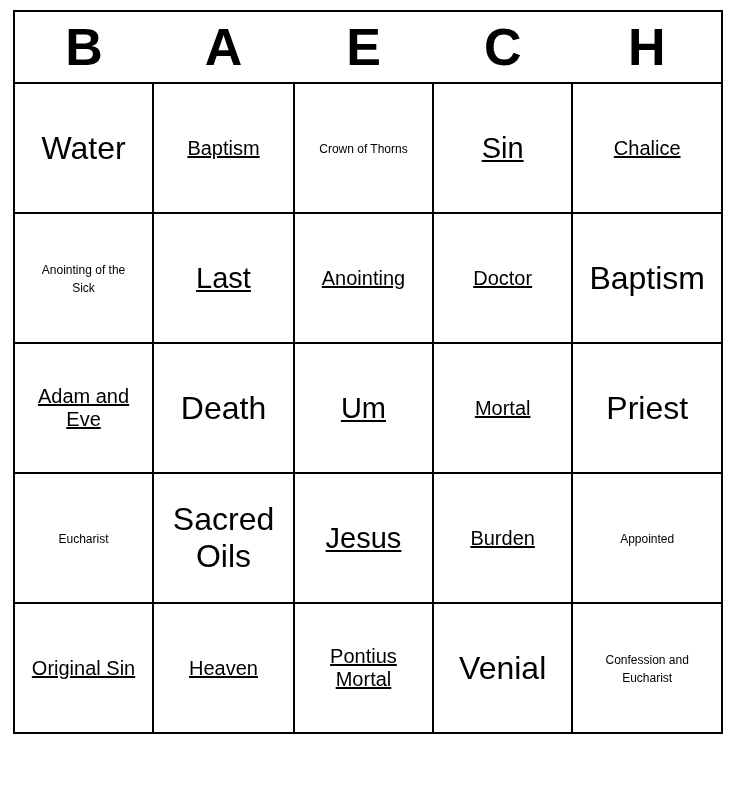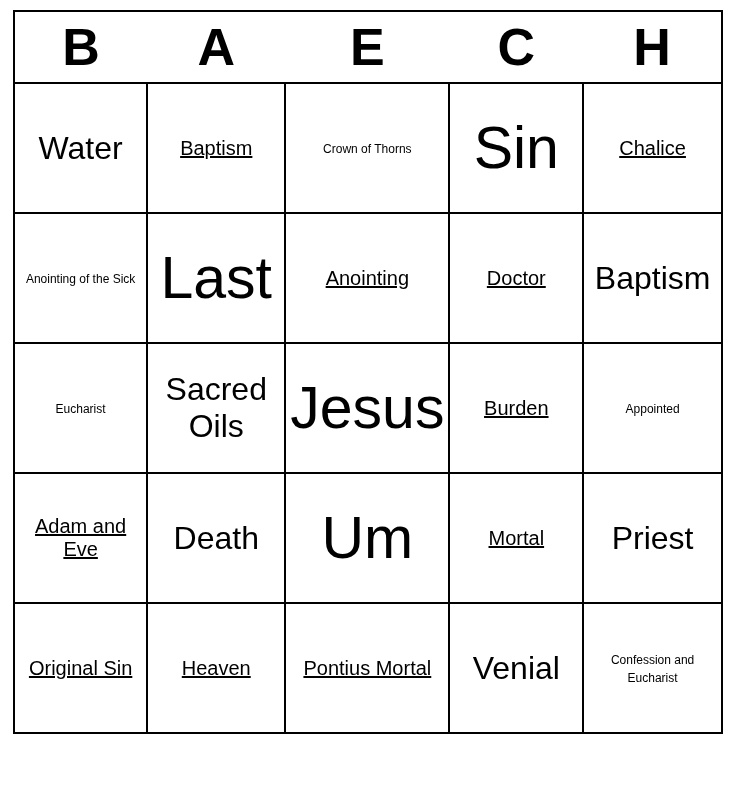--- a/index.html
+++ b/index.html
@@ -34,40 +34,41 @@
     .grid {
       width: 100%;
       border-collapse: collapse;
       border: 2px solid #000;
     }
 
     .grid td {
       border: 2px solid #000;
       text-align: center;
       vertical-align: middle;
-      padding: 6px 4px;
+      padding: 6px 16px;
       width: 20%;
       height: 130px;
     }
 
     .size-normal {
       font-size: 12px;
     }
 
     .size-medium {
       font-size: 20px;
       text-decoration: underline;
     }
 
     .size-large {
       font-size: 32px;
     }
 
     .size-xlarge {
-      font-size: 59px;
+      font-size: 29px;
+      text-decoration: underline;
     }
   </style>
 </head>
 <body>
 
 <div class="bingo-container">
   <div class="header-row">
   </div>
   <table class="grid">
     <thead>
@@ -88,32 +89,32 @@
           <td><span class="size-medium">Chalice</span></td>
         </tr>
         <tr>
           <td><span class="size-normal">Anointing of the Sick</span></td>
           <td><span class="size-xlarge">Last</span></td>
           <td><span class="size-medium">Anointing</span></td>
           <td><span class="size-medium">Doctor</span></td>
           <td><span class="size-large">Baptism</span></td>
         </tr>
         <tr>
+          <td><span class="size-medium">Adam and Eve</span></td>
+          <td><span class="size-large">Death</span></td>
+          <td><span class="size-xlarge">Um</span></td>
+          <td><span class="size-medium">Mortal</span></td>
+          <td><span class="size-large">Priest</span></td>
+        </tr>
+        <tr>
           <td><span class="size-normal">Eucharist</span></td>
           <td><span class="size-large">Sacred Oils</span></td>
           <td><span class="size-xlarge">Jesus</span></td>
           <td><span class="size-medium">Burden</span></td>
           <td><span class="size-normal">Appointed</span></td>
-        </tr>
-        <tr>
-          <td><span class="size-medium">Adam and Eve</span></td>
-          <td><span class="size-large">Death</span></td>
-          <td><span class="size-xlarge">Um</span></td>
-          <td><span class="size-medium">Mortal</span></td>
-          <td><span class="size-large">Priest</span></td>
         </tr>
         <tr>
           <td><span class="size-medium">Original Sin</span></td>
           <td><span class="size-medium">Heaven</span></td>
           <td><span class="size-medium">Pontius Mortal</span></td>
           <td><span class="size-large">Venial</span></td>
           <td><span class="size-normal">Confession and Eucharist</span></td>
         </tr>
       </tbody>
   </table>

